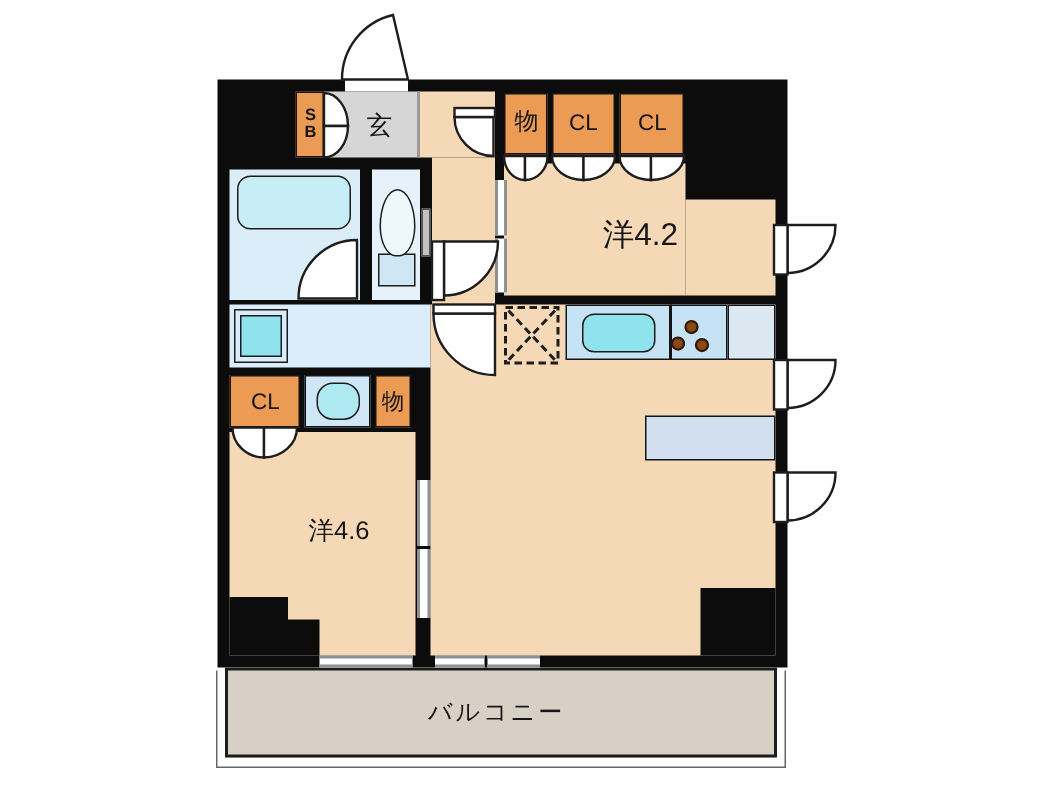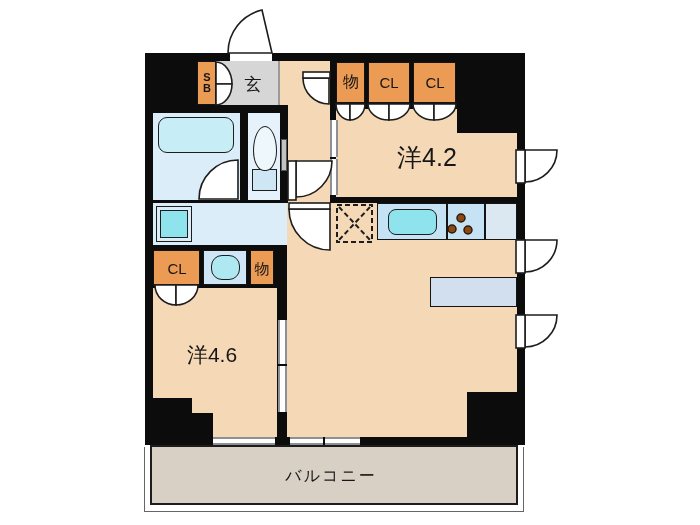--- a/index.html
+++ b/index.html
@@ -47,21 +47,21 @@
 
   <div class="abs closet" style="left:336px;top:62px;width:29px;height:41px;"></div>
   <div class="label" style="left:351px;top:82px;font-size:16px;">物</div>
   <div class="abs closet" style="left:368px;top:62px;width:42px;height:41px;"></div>
   <div class="label" style="left:389px;top:82px;font-size:15px;">CL</div>
   <div class="abs closet" style="left:413px;top:62px;width:43px;height:41px;"></div>
   <div class="label" style="left:435px;top:82px;font-size:15px;">CL</div>
 
   <div class="abs room" style="left:336px;top:109px;width:121px;height:88px;"></div>
   <div class="abs room" style="left:457px;top:133px;width:60px;height:64px;"></div>
-  <div class="label" style="left:427px;top:157px;font-size:25px;">洋4.2</div>
+  <div class="label" style="left:427px;top:157px;font-size:21px;">洋4.2</div>
 
   <div class="abs water" style="left:153px;top:113px;width:87px;height:87px;"></div>
   <div class="abs fixture" style="left:158px;top:117px;width:76px;height:36px;border-radius:9px;background:var(--tub);"></div>
 
   <div class="abs toiletroom" style="left:248px;top:113px;width:32px;height:87px;"></div>
   <div class="abs" style="left:281px;top:139px;width:6px;height:32px;background:#c2c2c2;border:1px solid #555;box-sizing:border-box;"></div>
   <div class="abs fixture" style="left:252px;top:169px;width:25px;height:22px;background:#cfe6f4;"></div>
   <div class="abs fixture" style="left:253px;top:126px;width:24px;height:45px;background:#eef7fc;border-radius:50% 50% 45% 45%/55% 55% 45% 45%;"></div>
 
   <div class="abs water" style="left:153px;top:203px;width:134px;height:42px;"></div>
@@ -69,21 +69,21 @@
   <div class="abs fixture" style="left:160px;top:210px;width:28px;height:28px;background:var(--appliance);"></div>
 
   <div class="abs closet" style="left:153px;top:250px;width:47px;height:35px;"></div>
   <div class="label" style="left:177px;top:268px;font-size:15px;">CL</div>
   <div class="abs" style="left:203px;top:250px;width:44px;height:35px;background:#cfe6f7;border:1.5px solid #141414;box-sizing:border-box;"></div>
   <div class="abs fixture" style="left:211px;top:255px;width:29px;height:25px;background:var(--sink_oval);border-radius:11px;"></div>
   <div class="abs closet" style="left:250px;top:250px;width:24px;height:35px;"></div>
   <div class="label" style="left:262px;top:268px;font-size:15px;">物</div>
 
   <div class="abs room" style="left:153px;top:288px;width:124px;height:149px;"></div>
-  <div class="label" style="left:212px;top:354px;font-size:21px;">洋4.6</div>
+  <div class="label" style="left:226px;top:354px;font-size:17px;">洋4.6</div>
   <div class="abs wall" style="left:153px;top:398px;width:39px;height:39px;"></div>
   <div class="abs wall" style="left:192px;top:413px;width:21px;height:24px;"></div>
 
   <div class="abs room" style="left:287px;top:203px;width:230px;height:234px;"></div>
   <div class="abs wall" style="left:467px;top:392px;width:50px;height:45px;"></div>
 
   <div class="abs" style="left:377px;top:203px;width:108px;height:37px;background:var(--counter);border:1.5px solid #141414;box-sizing:border-box;"></div>
   <div class="abs" style="left:446px;top:203px;width:2px;height:37px;background:#141414;"></div>
   <div class="abs" style="left:485px;top:203px;width:32px;height:37px;background:var(--counter_end);border:1.5px solid #141414;box-sizing:border-box;"></div>
   <div class="abs fixture" style="left:388px;top:209px;width:49px;height:26px;background:var(--appliance);border-radius:8px;"></div>

